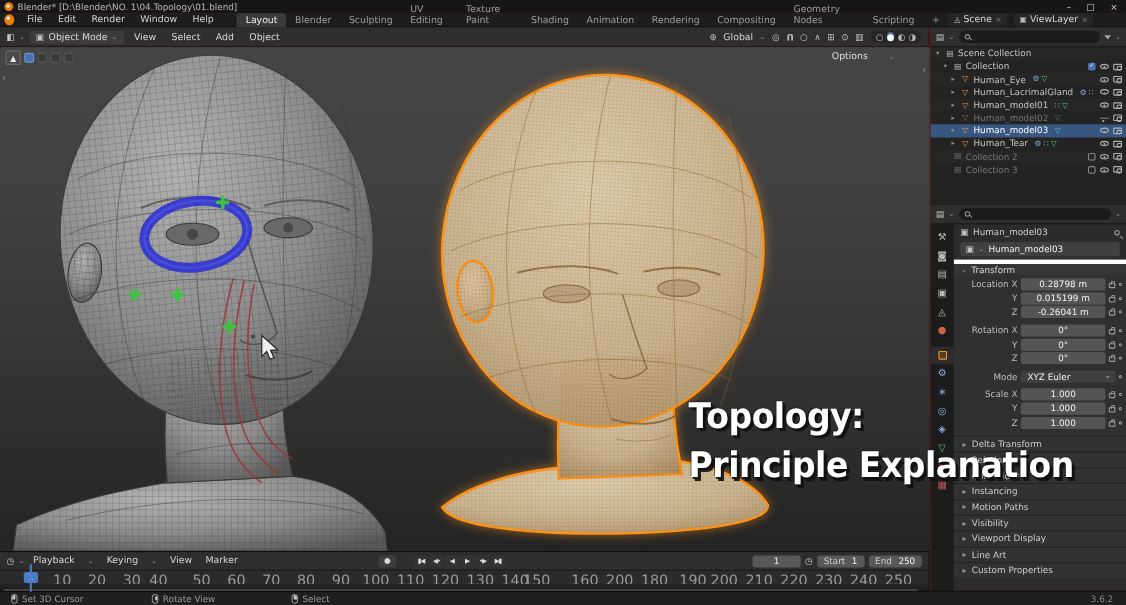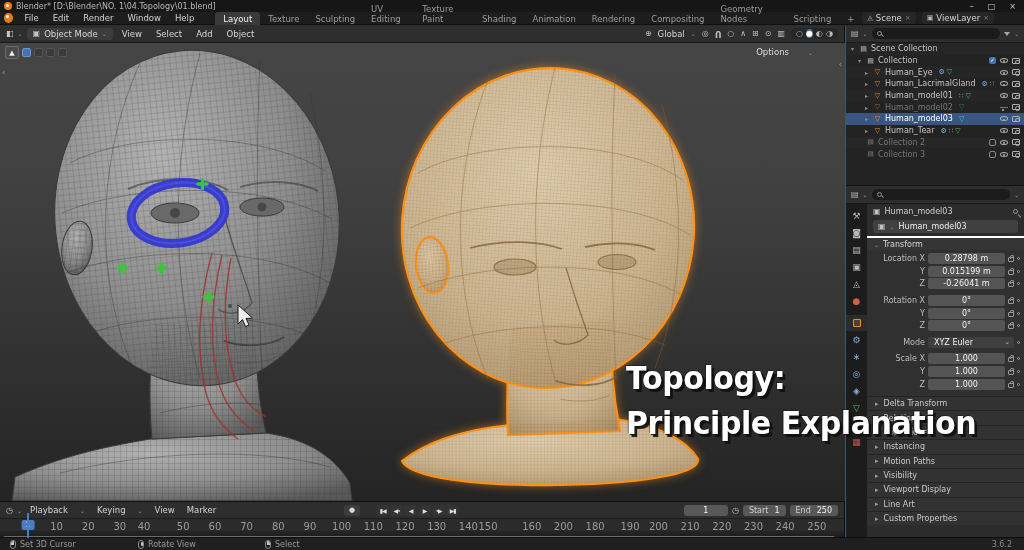--- a/index.html
+++ b/index.html
@@ -1,19 +1,19 @@
 <!DOCTYPE html>
 <html><head>
 <meta charset="utf-8">
 <style>
   * { margin:0; padding:0; box-sizing:border-box; }
   html,body { background:#111; }
   #app {
     position:relative; width:1024px; height:550px; overflow:hidden;
-    background:#6d28d9; font-family:"DejaVu Sans", sans-serif; color:#c8c8c8;
+    background:#7f1d1d; font-family:"DejaVu Sans", sans-serif; color:#c8c8c8;
     -webkit-user-select:none; user-select:none;
   }
   
   #titlebar { position:absolute; left:0; top:0; width:1024px; height:12px;
     background:#161616; display:flex; align-items:center; font-size:8px; color:#b9b9b9; }
   .blender-dot { width:8px; height:8px; border-radius:50%; background:#e87d0d; position:relative; margin:0 4px 0 4px; }
   .blender-dot::after { content:""; position:absolute; left:2px; top:2px; width:3px; height:3px; border-radius:50%; background:#fff; }
   #titlebar .win-controls { margin-left:auto; display:flex; gap:14px; padding-right:8px; font-size:8px; color:#cfcfcf; }
   
   #menubar { position:absolute; left:0; top:12px; width:1024px; height:13px;
@@ -87,21 +87,21 @@
   .ptab { width:21px; height:16px; display:flex; align-items:center; justify-content:center; font-size:9px; color:#b8b8b8; }
   .ptab.gap { margin-top:5px; }
   .ptab.active { background:#2c2c2c; }
   .obj-sq { width:8px; height:8px; border:1.5px solid #ef8f2c; border-radius:1px; background:rgba(239,143,44,.2); }
   #pr-main { flex:1; min-width:0; font-size:8px; overflow:hidden; }
   .pr-crumb { height:15px; display:flex; align-items:center; gap:4px; padding:0 6px; color:#cfcfcf; }
   .ipin { width:5px; height:5px; border:1px solid #9a9a9a; border-radius:50%; position:relative; margin-left:auto; }
   .ipin::after { content:""; position:absolute; width:1px; height:4px; background:#9a9a9a; left:5px; top:4px; transform:rotate(-45deg); }
   .pr-name-row { padding:1px 6px 3px 6px; }
   .name-field { height:13px; background:#404040; border-radius:3px; display:flex; align-items:center; gap:4px; padding:0 5px; color:#eee; }
-  .panel-hdr { height:14px; background:#353535; display:flex; align-items:center; gap:4px; padding:0 7px; color:#d8d8d8; border-top:2px solid #ffffff; }
+  .panel-hdr { height:14px; background:#353535; display:flex; align-items:center; gap:4px; padding:0 7px; color:#d8d8d8; border-top:4px solid #ffffff; }
   .tr-body { background:#303030; padding:3px 4px 5px 2px; }
   .tr-row { display:flex; align-items:center; height:11.6px; margin-bottom:1px; gap:3px; }
   .tr-row .lbl { width:56px; text-align:right; color:#bdbdbd; flex:none; }
   .tr-row .field { flex:1; height:11px; background:#545454; border-radius:2px; color:#f2f2f2; text-align:center; line-height:11px; }
   .tr-row .field.drop { background:#3f3f3f; text-align:left; padding-left:6px; position:relative; }
   .tr-row .field.drop::after { content:"⌄"; position:absolute; right:4px; top:0; color:#bbb; font-size:7px; }
   .tr-row.grp-gap { margin-top:5px; }
   .ilock { width:6px; height:5px; border:1px solid #999; border-radius:1px; position:relative; margin-top:2px; flex:none; }
   .ilock::before { content:""; position:absolute; left:0.5px; top:-3px; width:2.5px; height:2.5px; border:1px solid #999; border-bottom:none; border-radius:2px 2px 0 0; }
   .idot { width:3px; height:3px; border:1px solid #9a9a9a; border-radius:50%; flex:none; }
@@ -112,21 +112,21 @@
   #tl-header { height:16px; background:#2e2e2e; display:flex; align-items:center; gap:4px; padding:0 6px; font-size:8.5px; color:#d4d4d4; }
   .tl-menu { padding:0 4px; display:flex; gap:12px; align-items:center; }
   .rec-btn { width:16px; height:11px; background:#3d3d3d; border-radius:3px; color:#d8d8d8; font-size:7px; display:flex; align-items:center; justify-content:center; margin-left:120px; }
   .transport { display:flex; gap:1px; margin-left:12px; }
   .tp-btn { min-width:13px; height:11px; background:#333; border-radius:2px; color:#dedede; font-size:6px; display:flex; align-items:center; justify-content:center; padding:0 2px; letter-spacing:-1px; }
   .tl-right { margin-left:auto; display:flex; align-items:center; gap:4px; }
   .frame-field { width:44px; height:11px; background:#585858; border-radius:3px; color:#f2f2f2; font-size:8px; text-align:center; line-height:11px; }
   .se-pill { height:11px; background:#585858; border-radius:3px; color:#f2f2f2; font-size:8px; display:flex; align-items:center; gap:6px; padding:0 6px; }
   .se-pill .se-lbl { color:#cfcfcf; }
   #tl-ruler { position:relative; height:13px; background:#2b2b2b; border-top:1px solid #1d1d1d; overflow:hidden; }
-  .tick { position:absolute; top:2px; transform:translateX(-50%); font-size:10px; color:#9b9b9b; }
+  .tick { position:absolute; top:2px; transform:translateX(-50%); font-size:13px; color:#9b9b9b; }
   #playhead-box { position:absolute; left:28px; top:1px; transform:translateX(-50%); background:#4a7cc4; color:#fff;
     font-size:7.5px; border-radius:2px; padding:0 4px; height:10px; line-height:10px; z-index:2; }
   #playhead-line { position:absolute; left:27px; top:11px; width:2px; height:25px; background:#4a7cc4; z-index:2; }
   #tl-track { position:relative; height:3px; background:#242424; }
   #tl-scroll { position:relative; height:7px; background:#202020; }
   #tl-scroll .bar { position:absolute; left:3px; top:1.5px; width:832px; height:4px; background:#6d6d6d; border-radius:2px; }
   
   #statusbar { position:absolute; left:0; top:537px; width:1024px; height:13px; background:#1f1f1f; border-top:1px solid #0d0d0d;
     font-size:8px; color:#9a9a9a; }
   .hint { position:absolute; top:2px; display:flex; align-items:center; gap:4px; }
@@ -154,21 +154,21 @@
 
   <div id="menubar">
     <span class="blender-dot" style="width:10px;height:10px;"></span>
     <span class="mitem">File</span>
     <span class="mitem">Edit</span>
     <span class="mitem">Render</span>
     <span class="mitem">Window</span>
     <span class="mitem">Help</span>
     <span class="tabs">
       <span class="tab active">Layout</span>
-      <span class="tab">Texture</span>
+      <span class="tab">Blender</span>
       <span class="tab">Sculpting</span>
       <span class="tab">UV Editing</span>
       <span class="tab">Texture Paint</span>
       <span class="tab">Shading</span>
       <span class="tab">Animation</span>
       <span class="tab">Rendering</span>
       <span class="tab">Compositing</span>
       <span class="tab">Geometry Nodes</span>
       <span class="tab">Scripting</span>
       <span class="tab">+</span>

